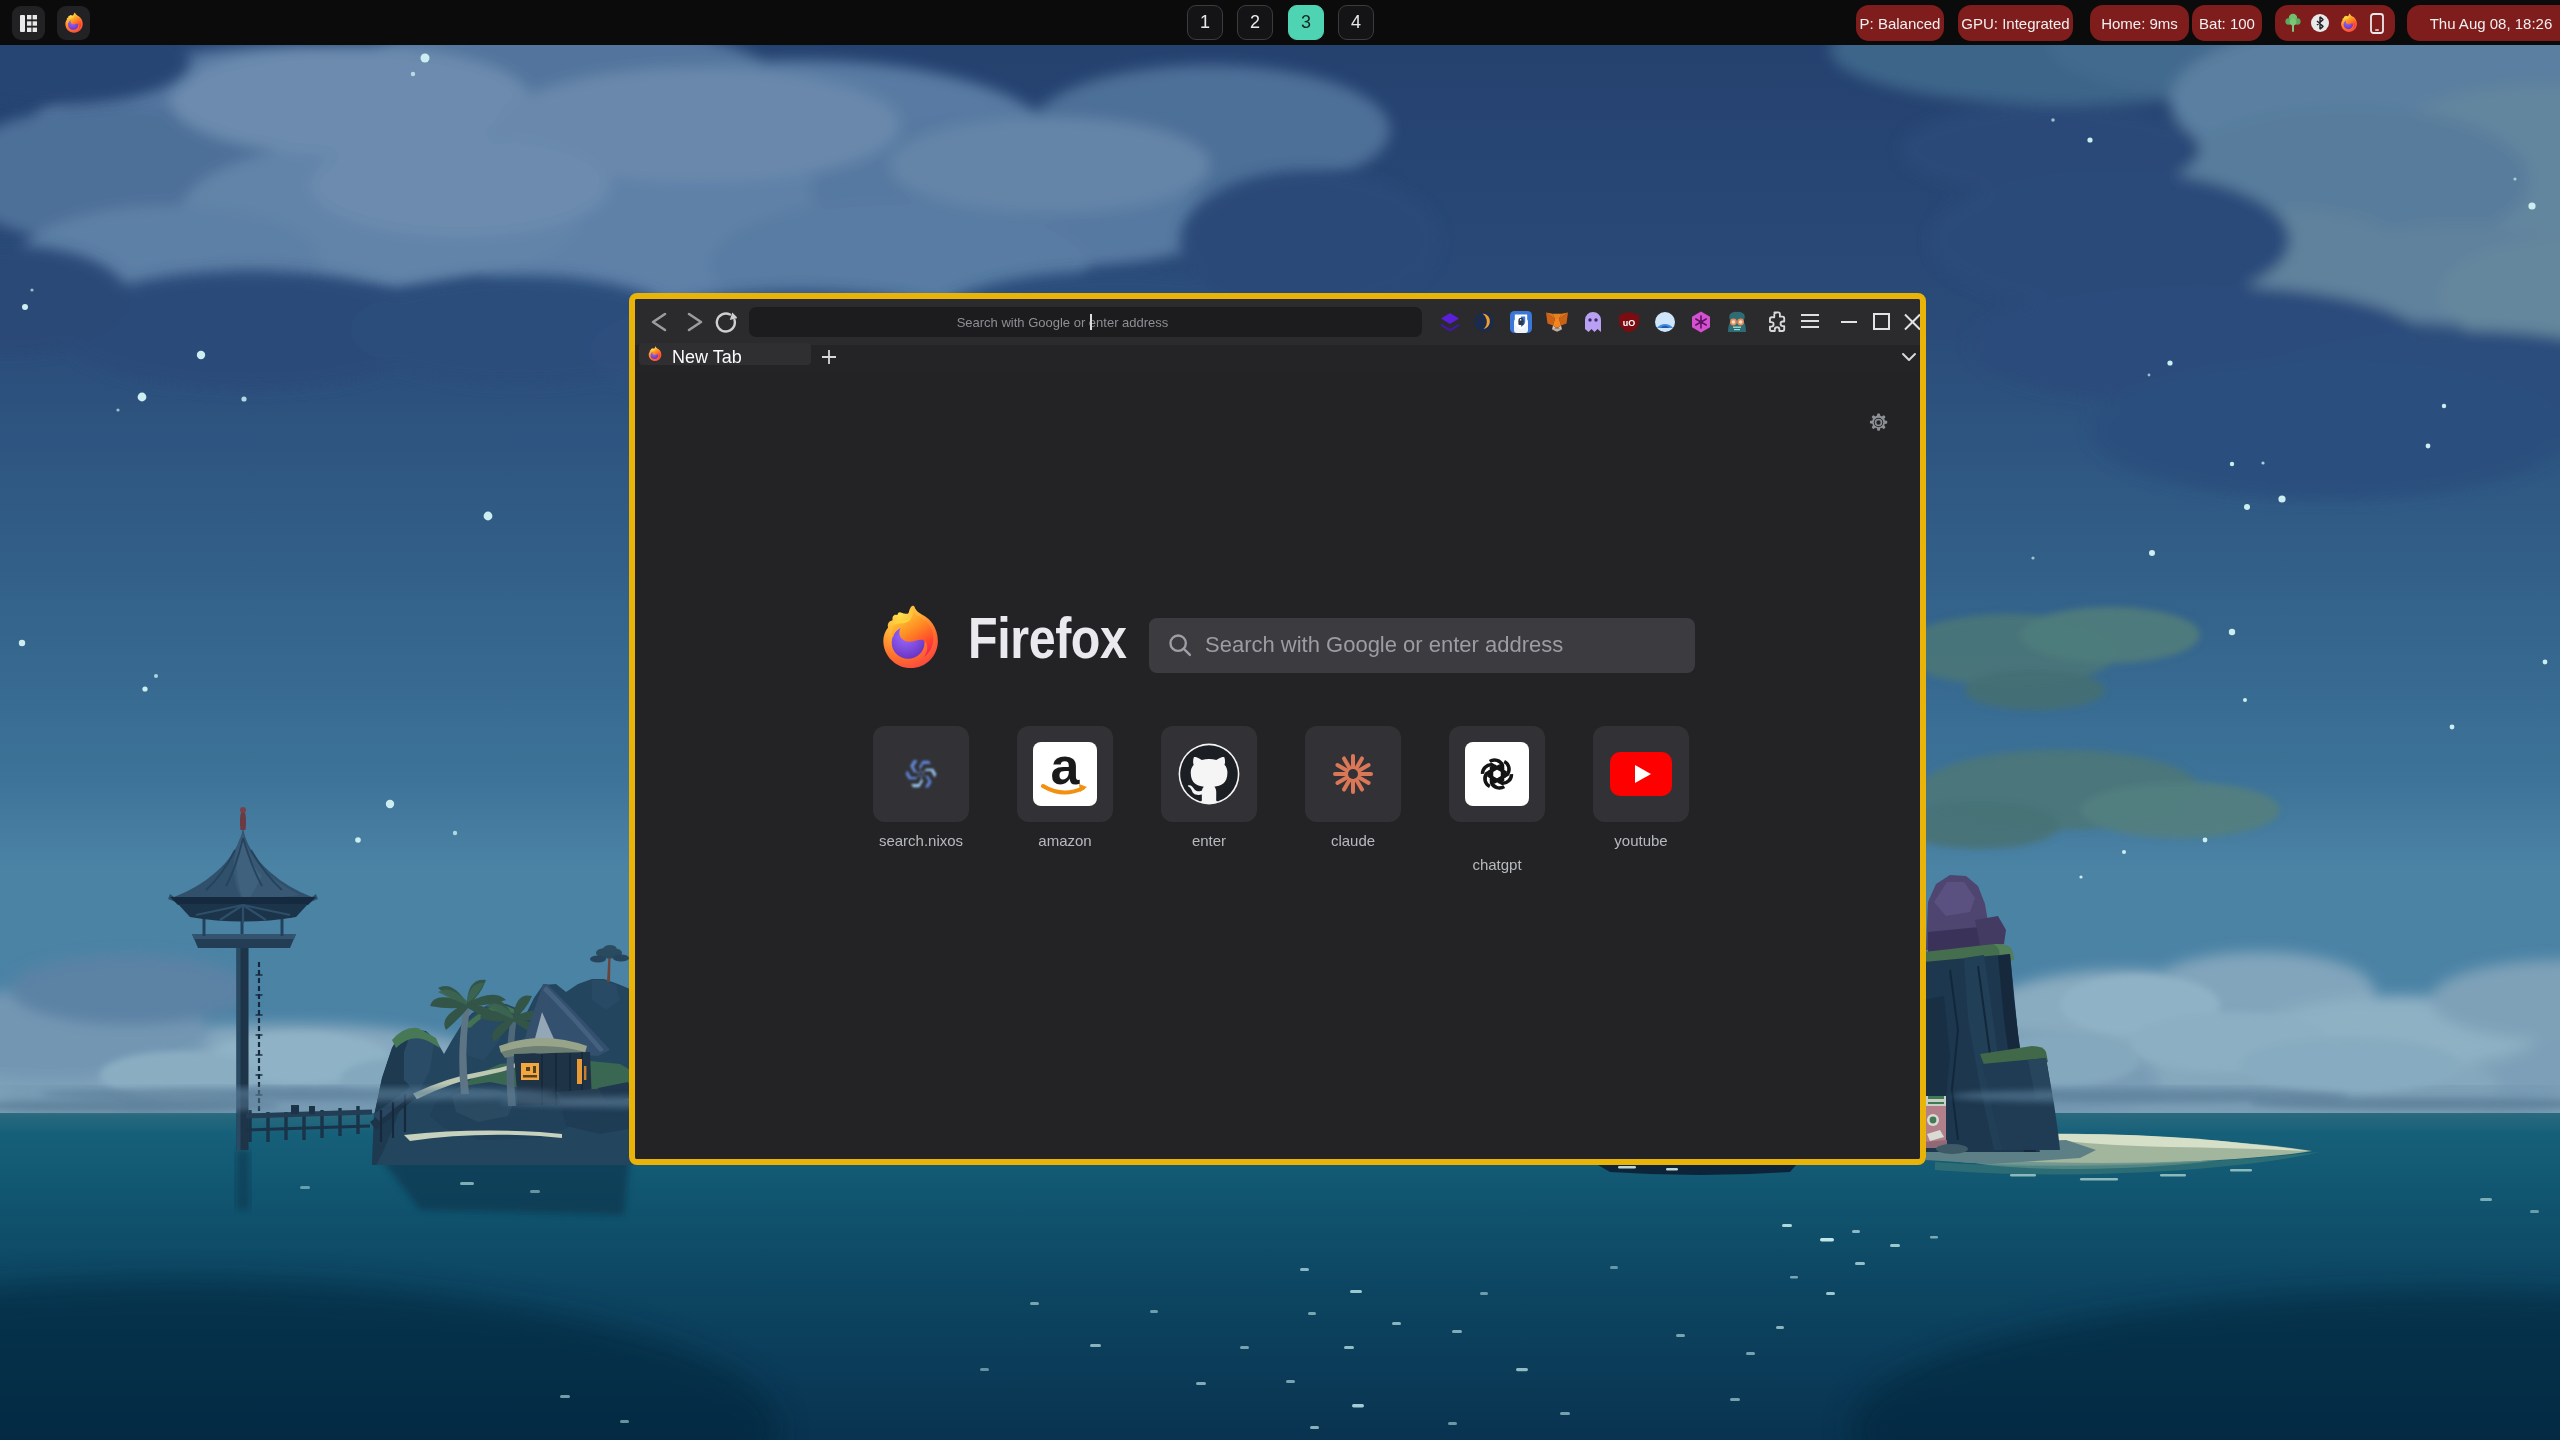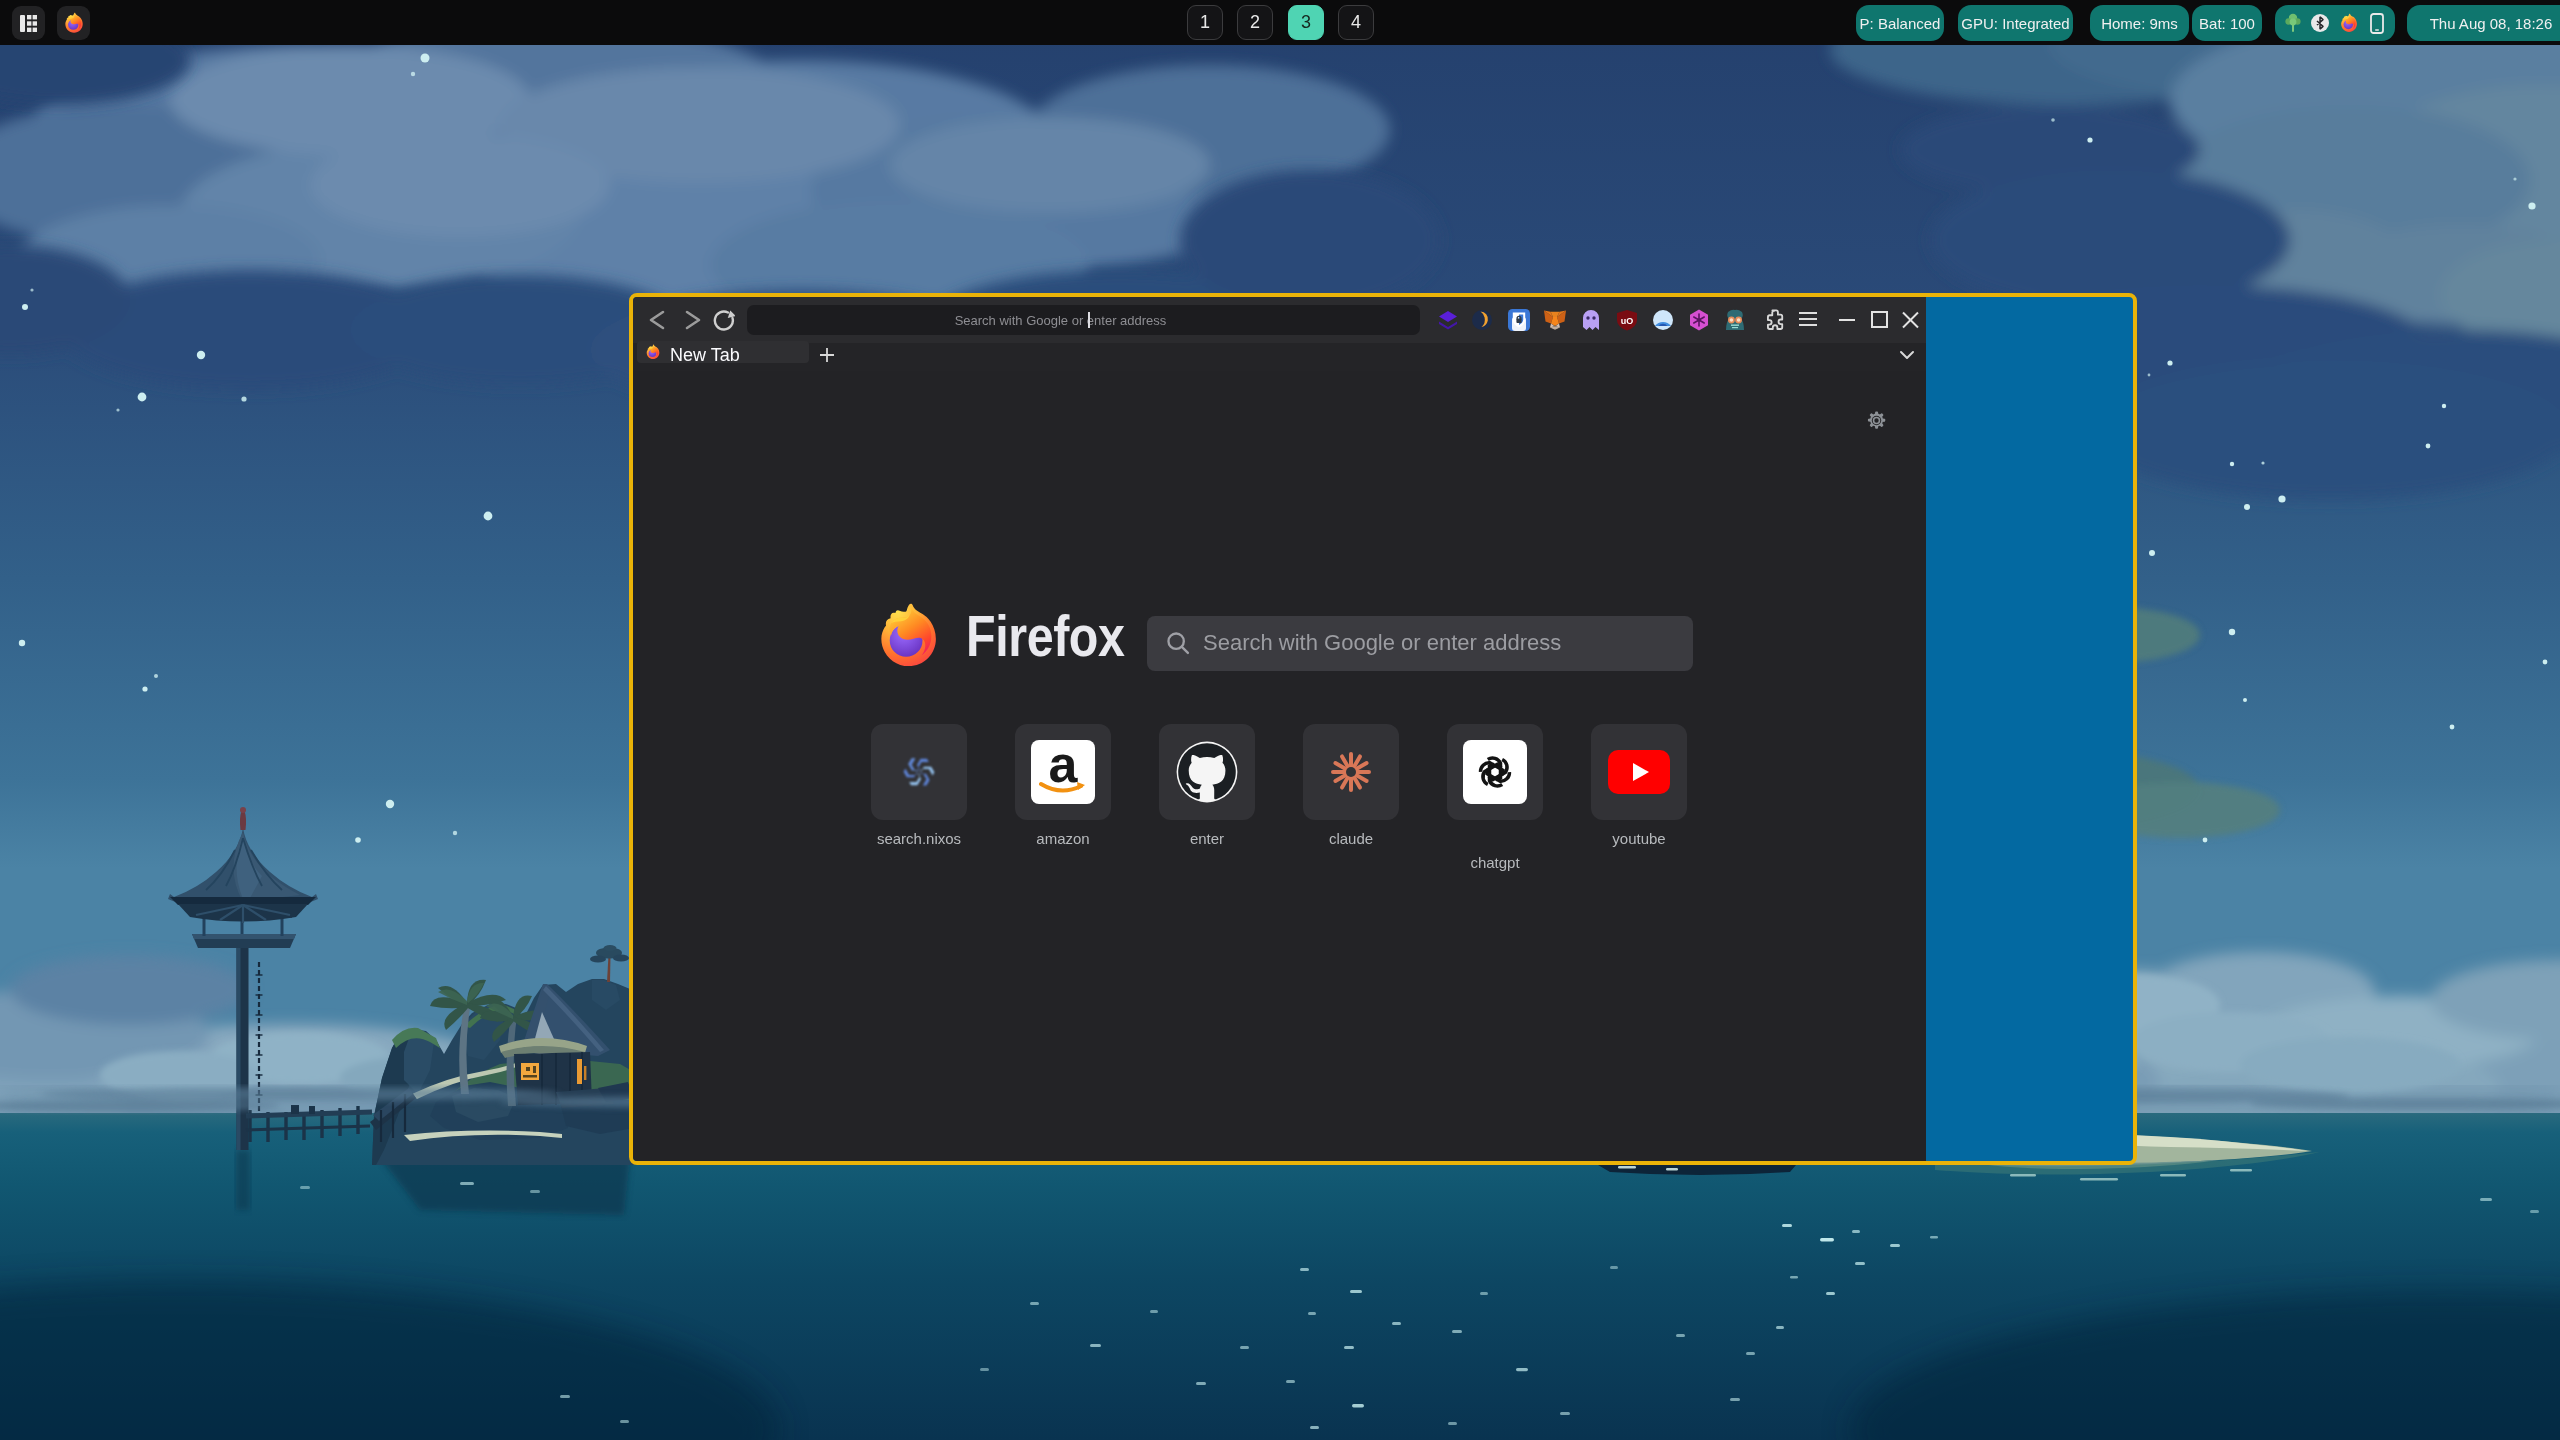--- a/index.html
+++ b/index.html
@@ -7,26 +7,26 @@
   #stage{position:absolute;inset:0;width:2560px;height:1440px;}
   .abs{position:absolute;}
   
   #topbar{position:absolute;left:0;top:0;width:2560px;height:45px;background:#0b0b0c;z-index:30;}
   .barbtn{position:absolute;top:6px;width:33px;height:34px;border-radius:9px;background:#222224;
       display:flex;align-items:center;justify-content:center;}
   .ws{position:absolute;top:5px;width:36px;height:35px;border-radius:9px;background:#141416;
       border:1px solid #3c3c3e;box-sizing:border-box;color:#e8e8e8;font-size:18px;
       display:flex;align-items:center;justify-content:center;}
   .ws.active{background:#4fd4b3;border-color:#4fd4b3;color:#16281f;}
-  .chip{position:absolute;top:5px;height:36px;border-radius:13px;background:#0f766e;color:#f0f0f0;
+  .chip{position:absolute;top:5px;height:36px;border-radius:13px;background:#7f1d1d;color:#f0f0f0;
       font-size:15px;display:flex;align-items:center;justify-content:center;box-sizing:border-box;
       white-space:nowrap;}
   
-  #win{position:absolute;left:629px;top:293px;width:1508px;height:872px;box-sizing:border-box;
-     border:4px solid #eab308;border-radius:8px;background:#0369a1;overflow:hidden;z-index:20;}
+  #win{position:absolute;left:629px;top:293px;width:1297px;height:872px;box-sizing:border-box;
+     border:6px solid #eab308;border-radius:8px;background:#0369a1;overflow:hidden;z-index:20;}
   #navbar{position:absolute;left:0;top:0;width:1293px;height:46px;background:#2b2b2e;}
   #tabstrip{position:absolute;left:0;top:46px;width:1293px;height:28px;background:#242427;}
   #urlbar{position:absolute;left:114px;top:8px;width:673px;height:30px;background:#1c1c1f;
      border-radius:7px;color:#8e8e93;font-size:13px;display:flex;align-items:center;justify-content:center;
      padding-right:46px;box-sizing:border-box;}
   #tab{position:absolute;left:4px;top:44px;width:172px;height:22px;border-radius:4px;background:#2f2f32;
      color:#fbfbfe;font-size:18px;z-index:2;}
   #content{position:absolute;left:0;top:74px;width:1293px;height:794px;background:#232326;}
   .winel{position:absolute;}
   #fxwordmark{position:absolute;left:333px;top:311px;font-size:57px;font-weight:bold;color:#e9e9ee;

